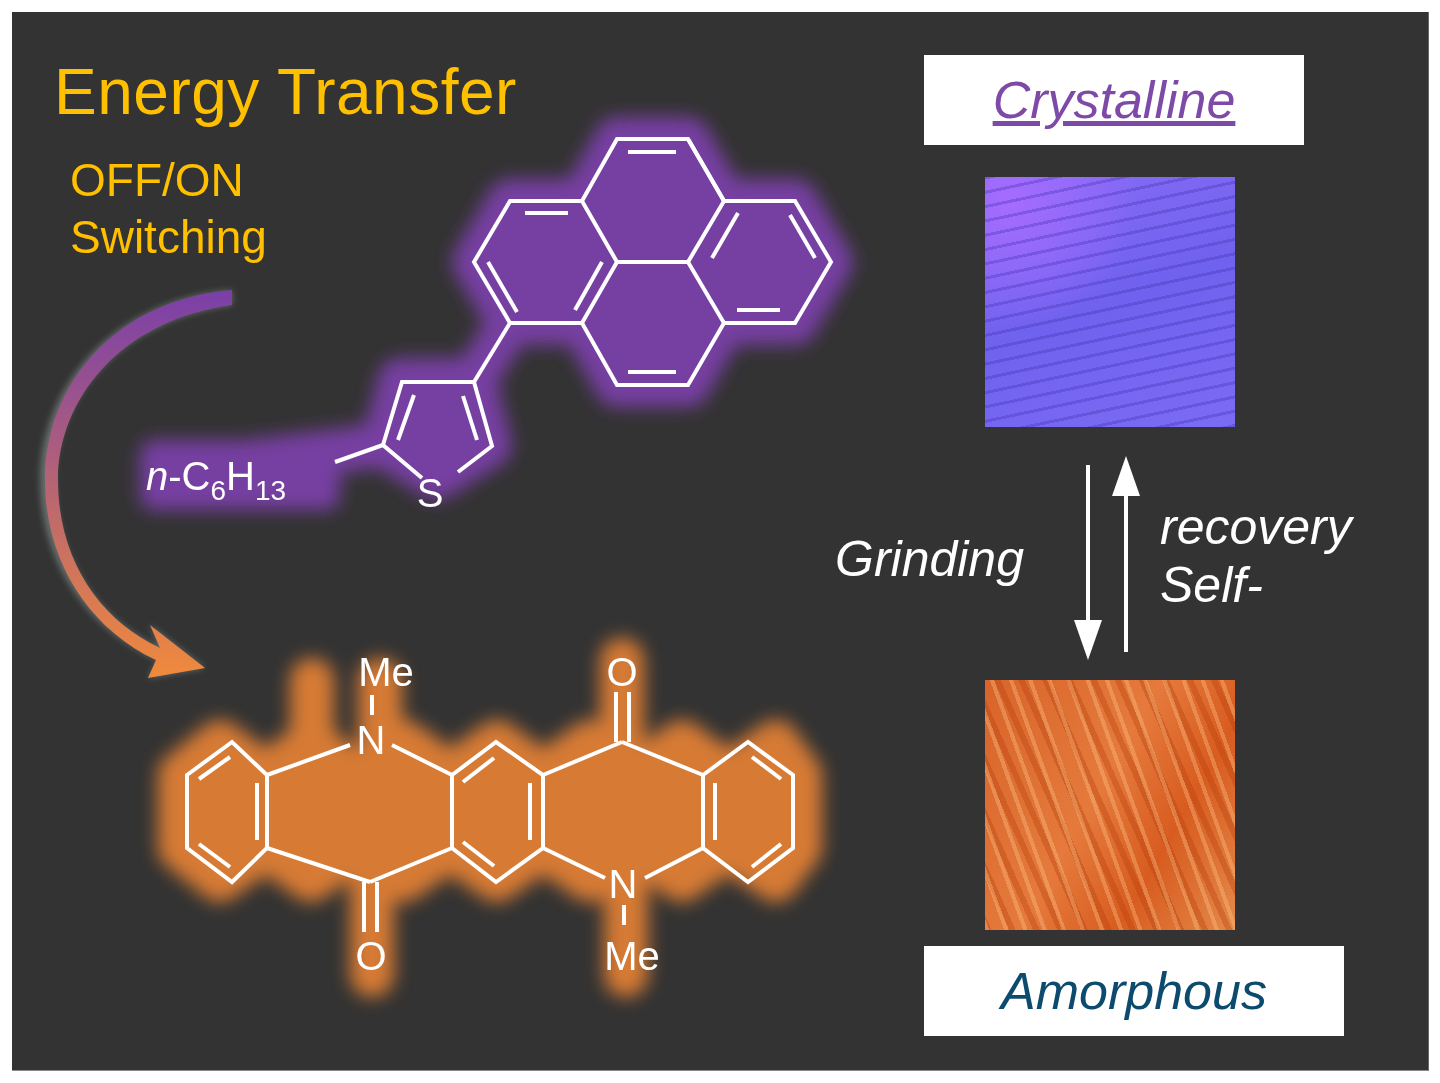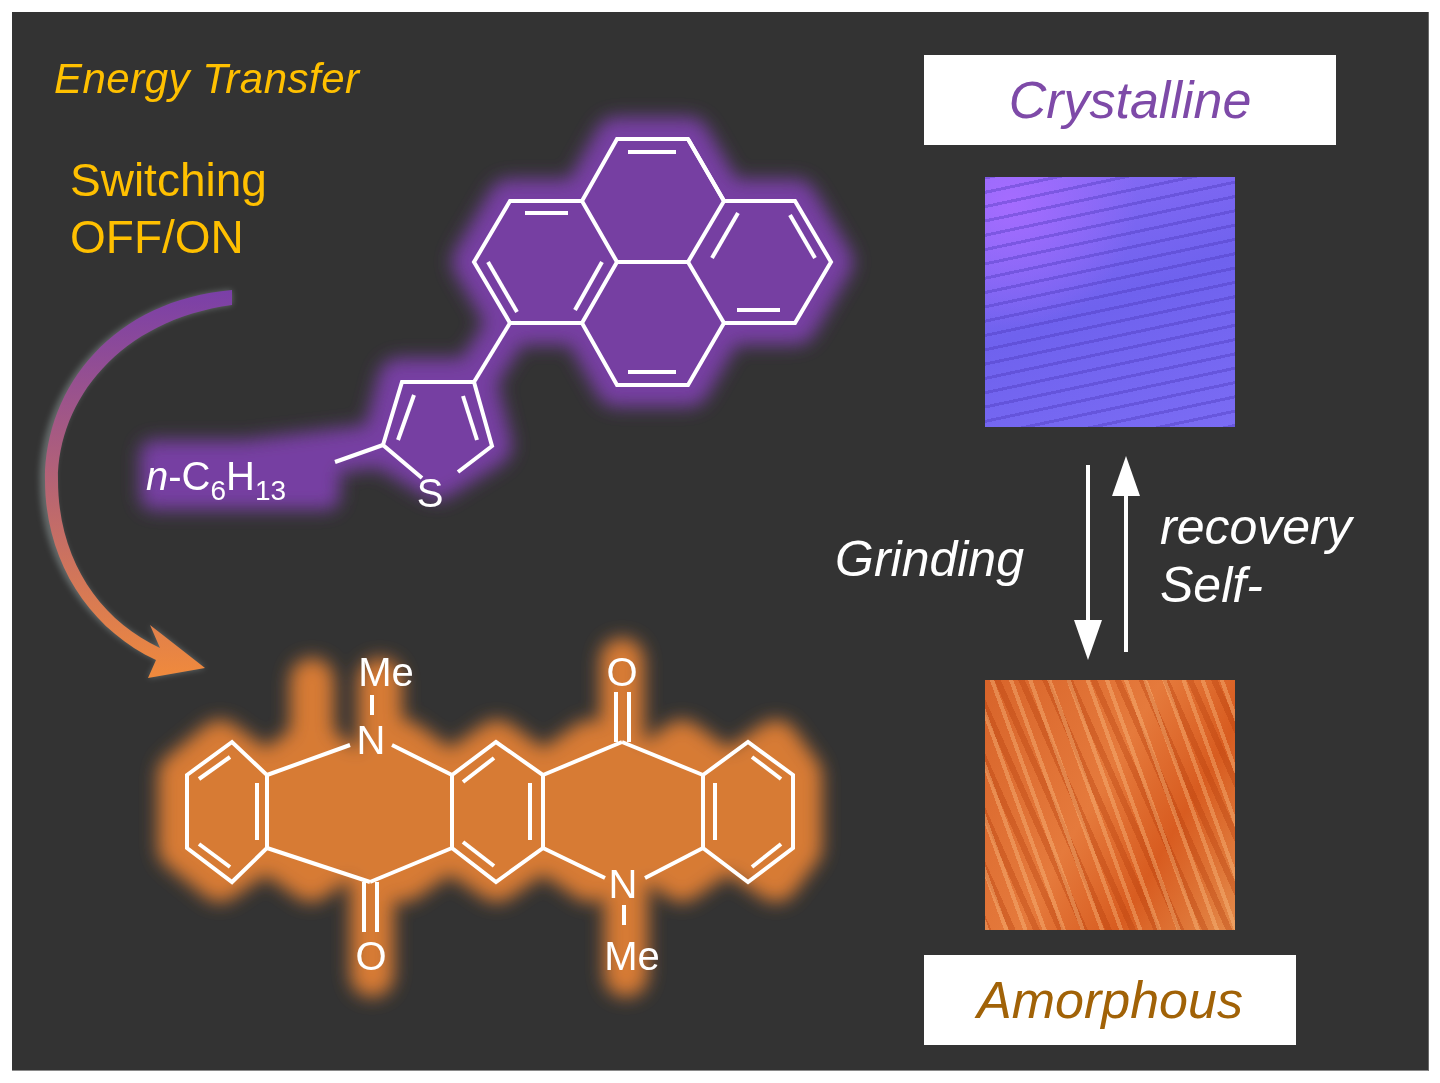--- a/index.html
+++ b/index.html
@@ -1,23 +1,23 @@
 <!DOCTYPE html>
 <html><head>
 <meta charset="utf-8">
 <style>
   html,body{margin:0;padding:0;background:#ffffff;}
   body{width:1440px;height:1083px;position:relative;overflow:hidden;font-family:"Liberation Sans",sans-serif;}
   .panel{position:absolute;left:12px;top:12px;width:1416px;height:1058px;background:#333333;border-bottom:1px solid #8a8a8a;border-right:1px solid #6a6a6a;}
-  .title{position:absolute;left:54px;top:55px;font-size:42px;color:#ffc000;letter-spacing:0.5px;white-space:nowrap;font-style:italic;}
+  .title{position:absolute;left:54px;top:55px;font-size:64px;color:#ffc000;letter-spacing:0.5px;white-space:nowrap;}
   .subtitle{position:absolute;left:70px;top:152px;font-size:46px;line-height:57px;color:#ffc000;white-space:nowrap;}
   svg{position:absolute;left:0;top:0;}
   .label-box{position:absolute;background:#fff;display:flex;align-items:center;justify-content:center;font-style:italic;font-size:52px;}
-  .crystal-box{left:924px;top:55px;width:412px;height:90px;color:#7e4aa8;}
-  .amorph-box{left:924px;top:946px;width:372px;height:90px;color:#a16207;margin-top:9px;}
+  .crystal-box{left:924px;top:55px;width:380px;height:90px;color:#7e4aa8;text-decoration:underline;}
+  .amorph-box{left:924px;top:946px;width:420px;height:90px;color:#0c4a6e;}
   .photo{position:absolute;}
   .photo-crystal{left:985px;top:177px;width:250px;height:250px;
     background:
       repeating-linear-gradient(-12deg, rgba(70,50,180,0.35) 0 3px, rgba(0,0,0,0) 3px 14px),
       radial-gradient(ellipse at 10% 10%, #a56cff 0%, rgba(165,108,255,0) 40%),
       linear-gradient(160deg,#8a6cf6,#6f62ee 50%,#7b6cf4);}
   .photo-amorph{left:985px;top:680px;width:250px;height:250px;
     background:
       repeating-linear-gradient(70deg, rgba(255,200,140,0.35) 0 4px, rgba(0,0,0,0) 4px 18px),
       repeating-linear-gradient(66deg, rgba(180,60,10,0.35) 0 6px, rgba(0,0,0,0) 6px 22px),
@@ -27,22 +27,22 @@
   .recovery{left:1160px;top:498px;line-height:58px;}
   .chem-text{font-family:"Liberation Sans",sans-serif;fill:#ffffff;}
 </style>
 </head>
 <body>
 
 <div class="panel"></div>
 
 <div class="title">Energy Transfer</div>
 <div class="subtitle">
+  <div>OFF/ON</div>
   <div>Switching</div>
-  <div>OFF/ON</div>
 </div>
 
 <svg width="1440" height="1083" viewBox="0 0 1440 1083">
   <defs>
     <filter id="blurP" x="-20%" y="-20%" width="140%" height="140%">
         <feGaussianBlur stdDeviation="9"></feGaussianBlur>
       </filter>
     <filter id="blurO" x="-20%" y="-20%" width="140%" height="140%">
         <feGaussianBlur stdDeviation="9"></feGaussianBlur>
       </filter>

